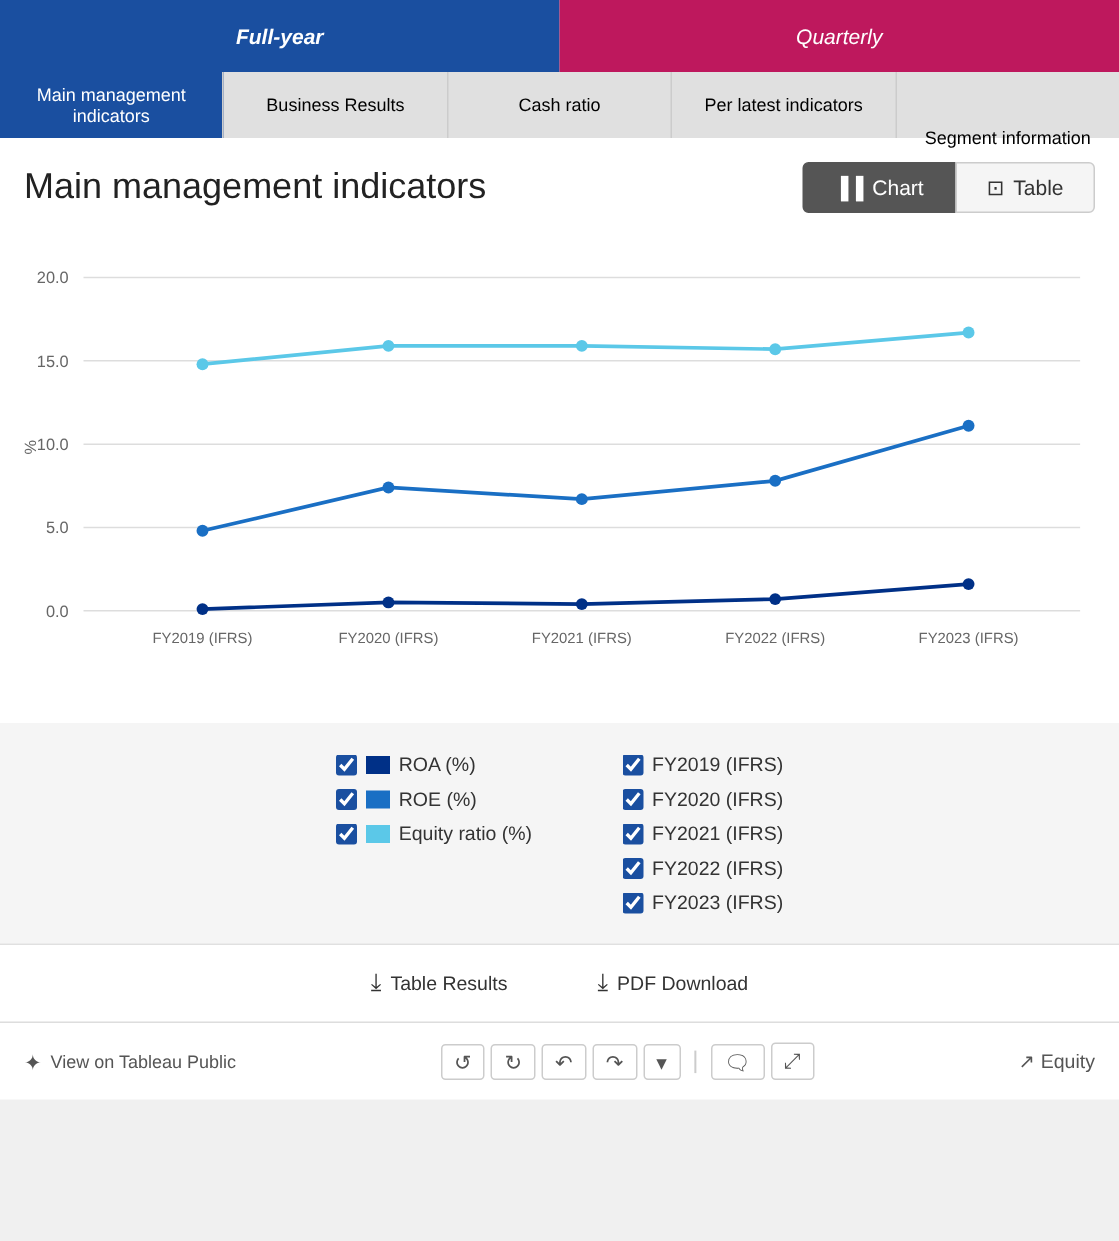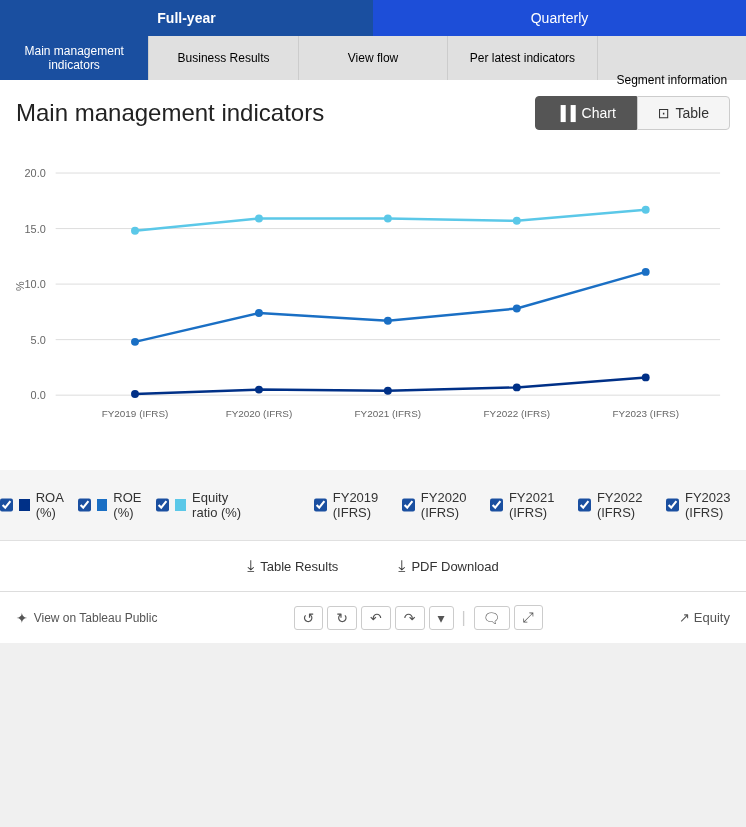--- a/index.html
+++ b/index.html
@@ -1,33 +1,34 @@
 <!DOCTYPE html>
 <html><head>
   <meta charset="utf-8">
   <style>
     * { box-sizing: border-box; margin: 0; padding: 0; }
     body { font-family: Arial, sans-serif; background: #f0f0f0; width: 746px; min-height: 827px; }
 
     .top-nav {
       display: flex;
-      height: 36px;
+      height: 48px;
+      font-style: italic;
     }
     .top-nav .full-year {
       background: #1a4fa0;
       color: white;
       flex: 1;
       display: flex;
       align-items: center;
       justify-content: center;
       font-weight: bold;
       font-size: 14px;
     }
     .top-nav .quarterly {
-      background: #1d4ed8;
+      background: #be185d;
       color: white;
       flex: 1;
       display: flex;
       align-items: center;
       justify-content: center;
       font-size: 14px;
     }
 
     .sub-nav {
       display: flex;
@@ -109,20 +110,21 @@
       background: #f5f5f5;
       padding: 20px 0;
       display: flex;
       justify-content: center;
       gap: 60px;
       margin-top: 0;
     }
 
     .legend-col {
       display: flex;
+      flex-direction: column;
       gap: 8px;
     }
 
     .legend-item {
       display: flex;
       align-items: center;
       gap: 6px;
       font-size: 13px;
       color: #333;
     }
@@ -226,21 +228,21 @@
 <body>
 
 <div class="top-nav">
   <div class="full-year">Full-year</div>
   <div class="quarterly">Quarterly</div>
 </div>
 
 <div class="sub-nav">
   <div class="nav-item active">Main management indicators</div>
   <div class="nav-item">Business Results</div>
-  <div class="nav-item">View flow</div>
+  <div class="nav-item">Cash ratio</div>
   <div class="nav-item">Per latest indicators</div>
   <div class="nav-item">Segment information</div>
 </div>
 
 <div class="main-content">
   <div class="header-row">
     <h1 class="page-title">Main management indicators</h1>
     <div class="chart-table-toggle">
       <button class="toggle-btn active">
         <span>▐▐</span>

